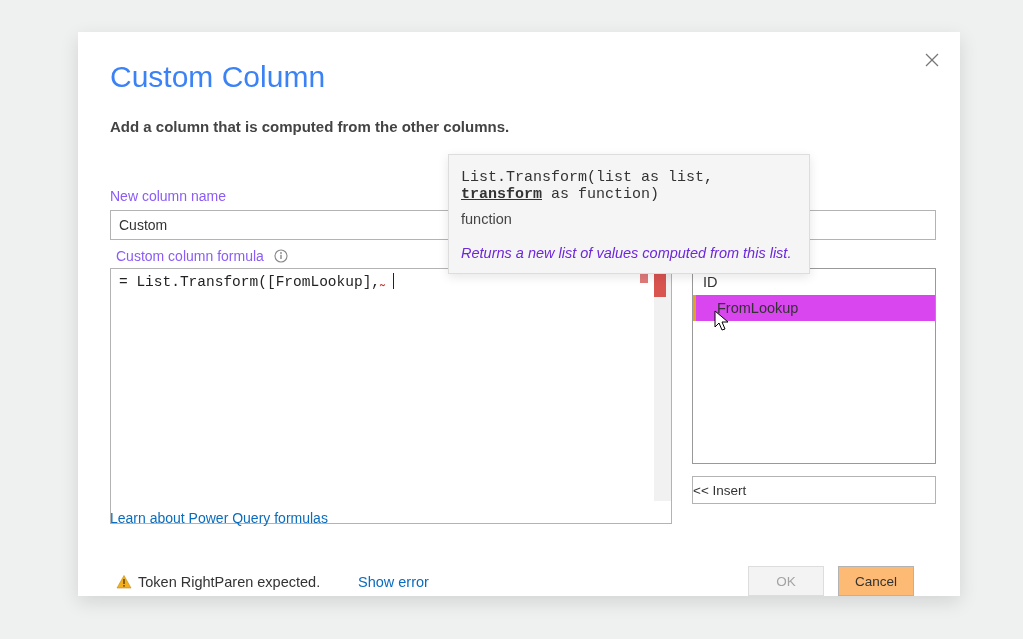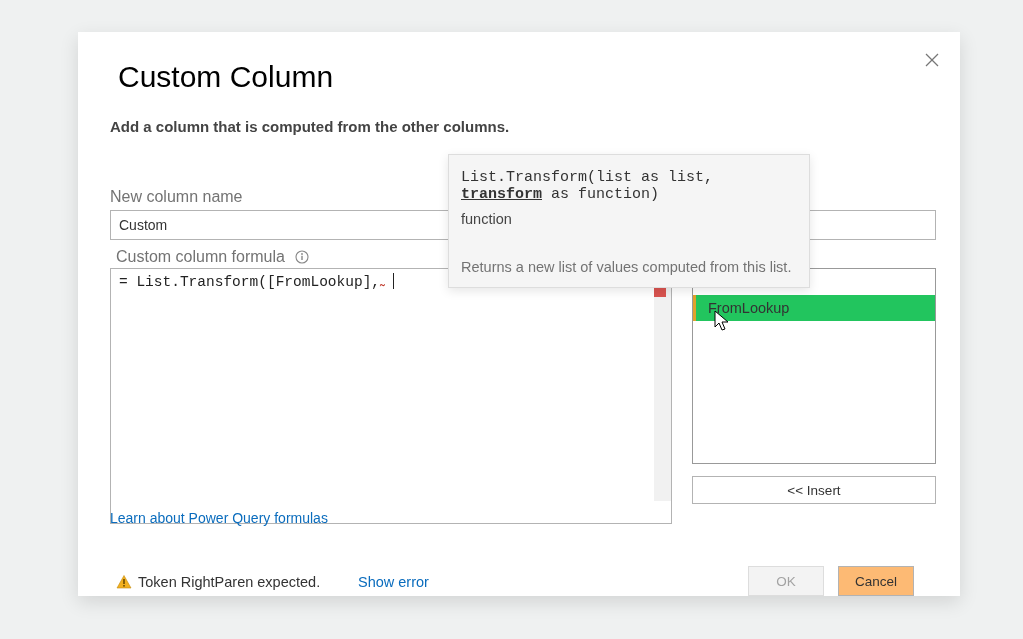--- a/index.html
+++ b/index.html
@@ -12,29 +12,29 @@
       box-shadow: 0 6px 18px rgba(0,0,0,0.12);
     }
     .close-x {
       position: absolute; top: 16px; right: 16px;
       width: 24px; height: 24px;
       display: flex; align-items: center; justify-content: center;
       color: #666; cursor: pointer;
     }
     .close-x svg { width: 16px; height: 16px; stroke: #777; stroke-width: 1.2; }
     .title {
-      font-size: 30px; font-weight: 300; color: #000000;
-      margin-top: 28px; margin-left: 40px;
+      font-size: 30px; font-weight: 300; color: #3b82f6;
+      margin-top: 28px; margin-left: 32px;
     }
     .subtitle {
       font-size: 15px; color: #444;
       margin: 24px 0 0 32px;
       font-weight: bold;
     }
-    .label { font-size: 16px; color: #737373; }
+    .label { font-size: 14px; color: #8b5cf6; }
     .label-ncn { position: absolute; left: 32px; top: 156px; }
     .input-colname {
       position: absolute; left: 32px; top: 178px;
       width: 826px; height: 30px;
       border: 1px solid #b3b3b3; background: #fff;
       padding: 0 8px; font-size: 14px; color: #333;
       font-family: inherit;
     }
     .label-formula { position: absolute; left: 32px; top: 216px; margin-left: 6px; }
     .info-icon { display: inline-block; margin-left: 6px; width: 14px; height: 14px; vertical-align: -2px; }
@@ -54,27 +54,27 @@
       width: 17px; height: 232px; background: #f1f1f1;
     }
     .scroll-thumb { position: absolute; top: 0; left: 0; width: 12px; height: 28px; background: #d9534f; }
     .formula-err-bar { position: absolute; top: 237px; left: 562px; width: 8px; height: 14px; background: #e07a7a; }
     .cols-box {
       position: absolute; left: 614px; top: 236px;
       width: 244px; height: 196px;
       border: 1px solid #999; background: #fff;
     }
     .col-item { height: 26px; line-height: 26px; font-size: 14.5px; color: #333; padding-left: 10px; cursor: pointer; }
-    .col-item.selected { background: #22c55e; border-left: 3px solid #e0a22d; padding-left: 12px; }
+    .col-item.selected { background: #d946ef; border-left: 3px solid #e0a22d; padding-left: 21px; }
     .insert-btn {
       position: absolute; left: 614px; top: 444px;
       width: 244px; height: 28px;
       border: 1px solid #b3b3b3; background: #fff;
       font-size: 13.5px; color: #333;
-      display: flex; align-items: center; justify-content: center;
+      display: flex; align-items: center; 
       cursor: pointer;
     }
     .learn-link {
       position: absolute; left: 32px; top: 478px;
       font-size: 14px; color: #0a6cbd;
       text-decoration: none; cursor: pointer;
     }
     .warn-icon {
       position: absolute; left: 38px; top: 542px;
       width: 16px; height: 16px;
@@ -89,21 +89,21 @@
     
     .tooltip {
       position: absolute; left: 370px; top: 122px;
       width: 362px; background: #f5f5f5;
       border: 1px solid #ddd; box-shadow: 0 3px 10px rgba(0,0,0,0.1);
       padding: 14px 12px 12px 12px;
     }
     .tt-sig { font-family: "Consolas","Courier New", monospace; font-size: 15px; color: #333; }
     .tt-sig .u { text-decoration: underline; font-weight: bold; }
     .tt-type { font-size: 14.5px; color: #444; margin-top: 8px; }
-    .tt-desc { font-size: 14.5px; color: #737373; margin-top: 32px; }
+    .tt-desc { font-size: 14.5px; color: #6d28d9; margin-top: 18px; font-style: italic; }
     
     .cursor-arrow {
       position: absolute; left: 636px; top: 278px; pointer-events: none;
       width: 18px; height: 22px;
     }
     .cursor-arrow svg { width: 18px; height: 22px; }
     .squiggle { display:inline-block; transform: translateY(-3px); color:#c0392b; }
   </style>
 </head>
 <body>

